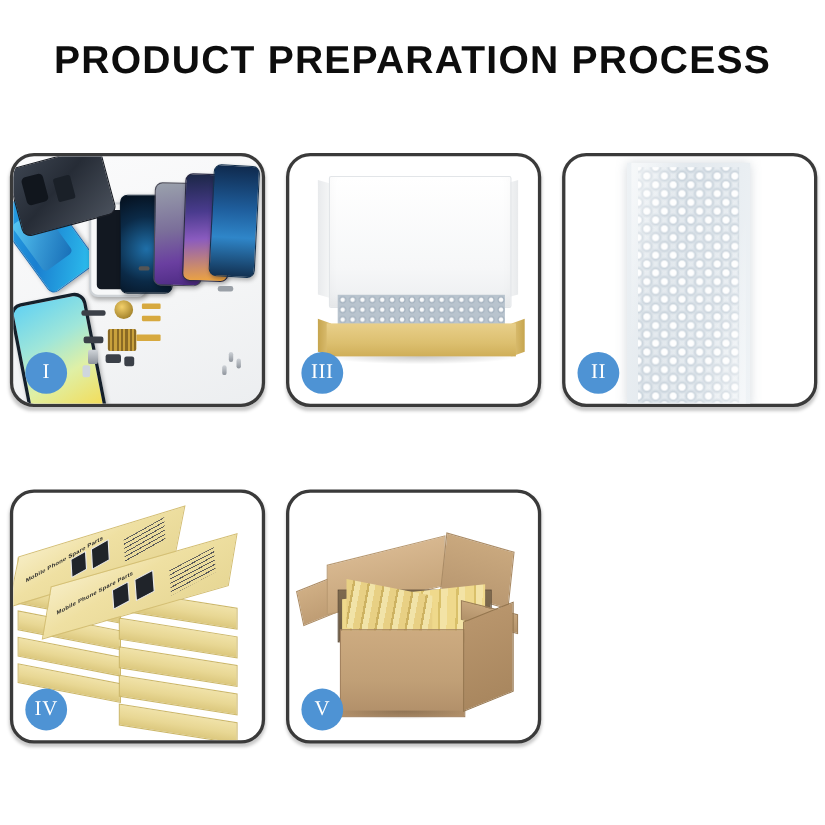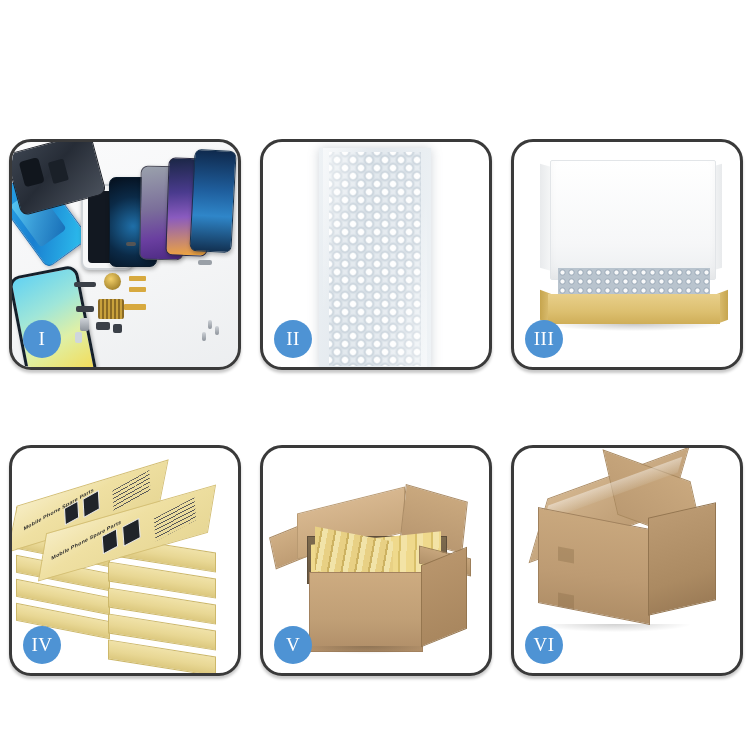--- a/index.html
+++ b/index.html
@@ -380,20 +380,21 @@
     position:absolute; left:26px; top:176px; width:150px; height:8px;
     background: radial-gradient(ellipse at 50% 0%, rgba(0,0,0,.18), rgba(0,0,0,0) 72%);
   }
 </style>
 </head>
 <body>
 
 <div class="page">
 
   <div class="header">
+    <div class="title">PRODUCT PREPARATION PROCESS</div>
   </div>
 
   <div class="grid">
 
     <div class="panel p1">
       <div class="panel-inner">
         <div class="scr scr-a"></div>
         <div class="scr scr-b"></div>
         <div class="scr scr-c"></div>
         <div class="scr scr-d"></div>
@@ -416,40 +417,40 @@
         <div class="part" style="left:114px;top:100px;width:10px;height:4px;background:#555;"></div>
         <div class="part silver" style="left:196px;top:178px;width:4px;height:9px;"></div>
         <div class="part silver" style="left:203px;top:184px;width:4px;height:9px;"></div>
         <div class="part silver" style="left:190px;top:190px;width:4px;height:9px;"></div>
         <div class="part silver" style="left:186px;top:118px;width:14px;height:5px;background:#9aa0a7;"></div>
 
         <div class="badge">I</div>
       </div>
     </div>
 
-    <div class="panel p2">
-      <div class="panel-inner">
-        <div class="bw-sheet"></div>
-        <div class="bw-bubbles"></div>
-        <div class="bw-gloss"></div>
-        <div class="badge">II</div>
-      </div>
-    </div>
-
     <div class="panel p3">
       <div class="panel-inner">
         <div class="b3-lid-flapL"></div>
         <div class="b3-lid-flapR"></div>
         <div class="b3-lid"></div>
         <div class="b3-bubble"></div>
         <div class="b3-tray-left"></div>
         <div class="b3-tray-right"></div>
         <div class="b3-tray-front"></div>
         <div class="b3-shadow"></div>
         <div class="badge">III</div>
+      </div>
+    </div>
+
+    <div class="panel p2">
+      <div class="panel-inner">
+        <div class="bw-sheet"></div>
+        <div class="bw-bubbles"></div>
+        <div class="bw-gloss"></div>
+        <div class="badge">II</div>
       </div>
     </div>
 
     <div class="panel p4">
       <div class="panel-inner">
         <div class="stack">
 
           <div class="sbox" style="left:4px;top:68px;width:92px;height:16px;transform:skewY(11deg);"></div>
           <div class="sbox" style="left:4px;top:92px;width:92px;height:16px;transform:skewY(11deg);"></div>
           <div class="sbox" style="left:4px;top:116px;width:92px;height:16px;transform:skewY(11deg);"></div>
@@ -490,28 +491,15 @@
         <div class="c5-fill"></div>
         <div class="c5-fill2"></div>
         <div class="c5-flapFrontR"></div>
         <div class="c5-front"></div>
         <div class="c5-side"></div>
         <div class="c5-shadow"></div>
         <div class="badge">V</div>
       </div>
     </div>
 
-    <div class="panel p6">
-      <div class="panel-inner">
-        <div class="c6-top"></div>
-        <div class="c6-top2"></div>
-        <div class="c6-tape"></div>
-        <div class="c6-front"></div>
-        <div class="c6-side"></div>
-        <div class="c6-tab1"></div>
-        <div class="c6-tab2"></div>
-        <div class="c6-shadow"></div>
-        <div class="badge">VI</div>
-      </div>
-    </div>
 
   </div>
 </div>
 
 </body></html>

